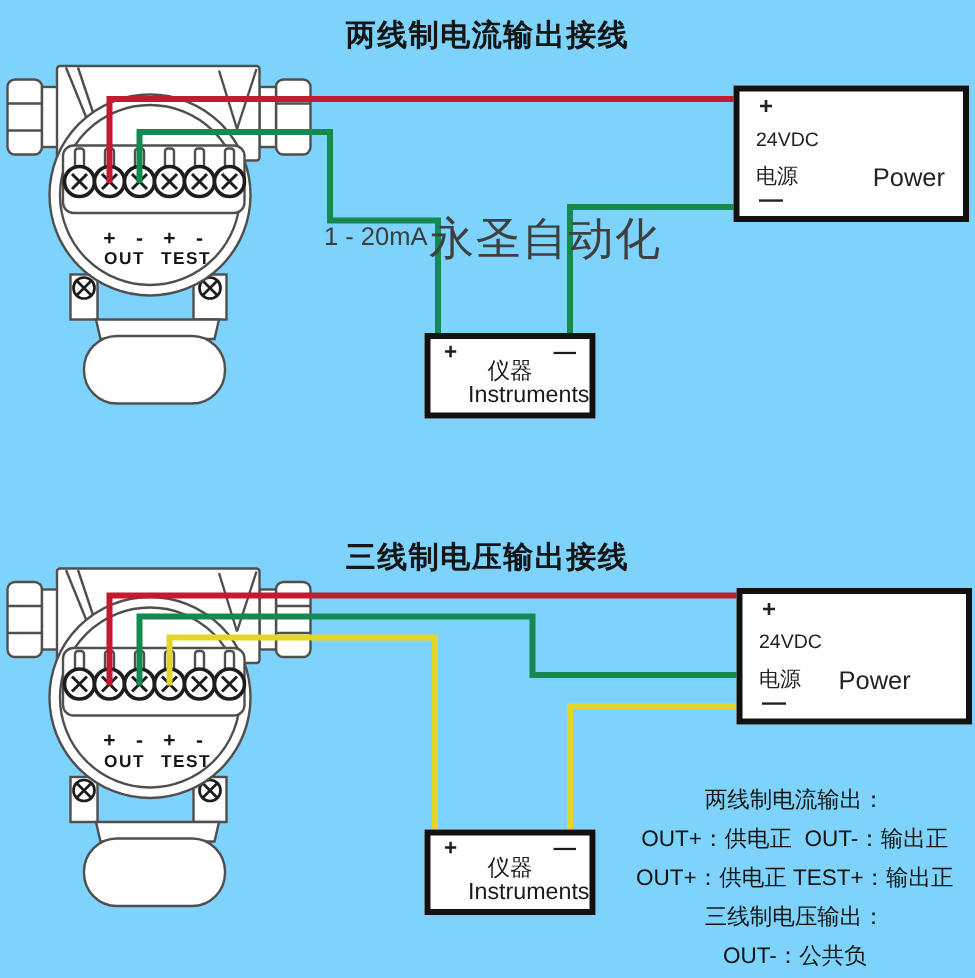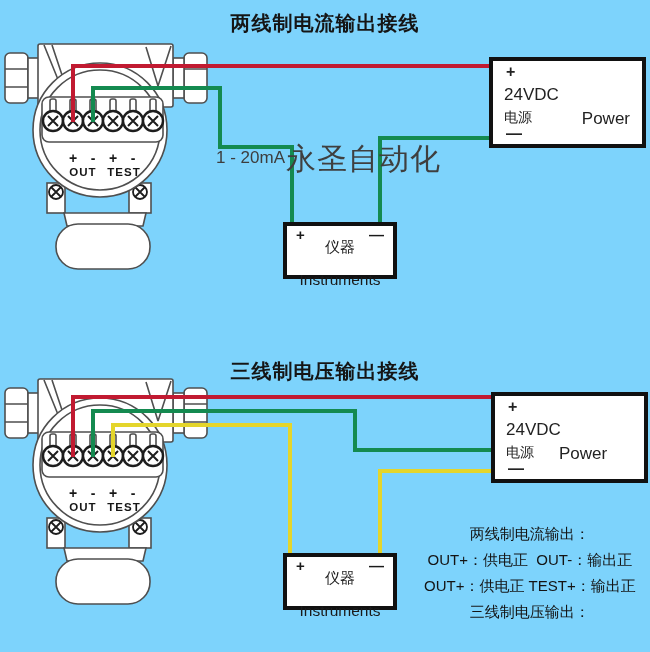--- a/index.html
+++ b/index.html
@@ -9,33 +9,33 @@
   .abs{position:absolute;z-index:2;}
   .d-title{left:0;width:650px;text-align:center;font-size:20px;font-weight:700;color:#151515;letter-spacing:1px;}
   .signal-label{left:216px;top:148px;font-size:17px;color:#3d3d3d;}
   .watermark{left:286px;top:139px;font-size:30px;color:#3f3f3f;z-index:3;letter-spacing:1px;}
   .box{position:absolute;z-index:2;background:#fff;border:4px solid #111;box-sizing:border-box;}
   .power-box{width:157px;height:91px;}
   .pb1{left:489px;top:57px;}
   .pb2{left:491px;top:392px;}
   .power-box span{position:absolute;color:#222;}
   .pb-plus{left:13px;top:2px;font-size:16px;font-weight:600;}
-  .pb-volt{left:11px;top:24px;font-size:17px;}
+  .pb-volt{left:11px;top:24px;font-size:13px;}
   .pb-cn{left:11px;top:48px;font-size:14px;}
   .pb1 .pb-en{right:12px;top:48px;font-size:17px;}
   .pb2 .pb-en{left:64px;top:48px;font-size:17px;}
   .pb-minus{left:13px;top:64px;font-size:16px;font-weight:600;}
   .instr-box{width:114px;height:57px;}
   .ib1{left:283px;top:222px;}
   .ib2{left:283px;top:553px;}
   .instr-box span{position:absolute;color:#1a1a1a;}
   .ib-plus{left:9px;top:0px;font-size:15px;font-weight:600;}
   .ib-minus{right:9px;top:0px;font-size:15px;font-weight:600;}
   .ib-cn{left:0;top:12px;width:106px;text-align:center;font-size:15px;}
-  .ib-en{left:0;top:29px;width:106px;text-align:center;font-size:15.5px;margin-top:16px;}
+  .ib-en{left:0;top:29px;width:106px;text-align:right;font-size:15.5px;}
   .notes{left:424px;top:521px;z-index:2;color:#141414;font-size:15px;font-weight:400;text-align:center;}
   .notes div{height:26px;line-height:26px;white-space:pre;}
   svg text{font-family:"Liberation Sans","DejaVu Sans",sans-serif;}
 </style>
 </head>
 <body>
 
 <div class="stage">
 
   <svg width="650" height="652" viewBox="0 0 650 652">
@@ -141,15 +141,16 @@
     <span class="ib-minus">—</span>
     <span class="ib-cn">仪器</span>
     <span class="ib-en">Instruments</span>
   </div>
 
   <div class="abs notes">
     <div>两线制电流输出：</div>
     <div>OUT+：供电正  OUT-：输出正</div>
     <div>OUT+：供电正 TEST+：输出正</div>
     <div>三线制电压输出：</div>
+    <div>OUT-：公共负</div>
   </div>
 
 </div>
 
 </body></html>

